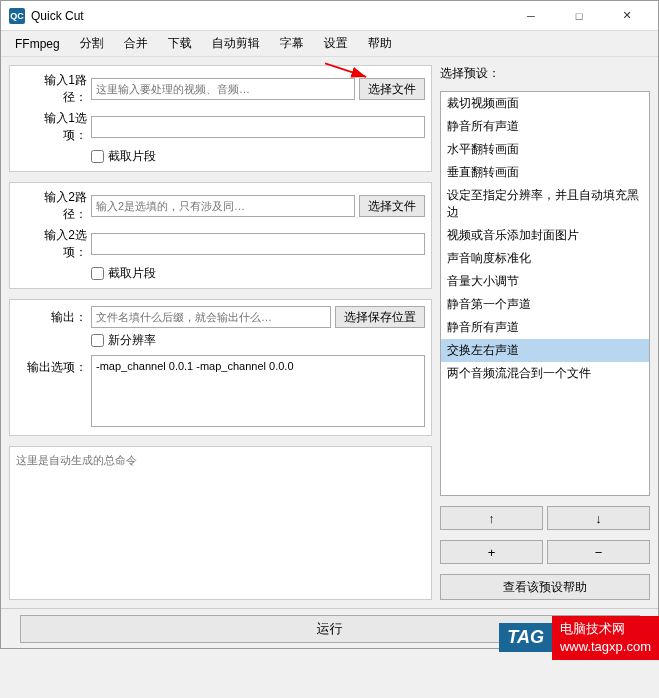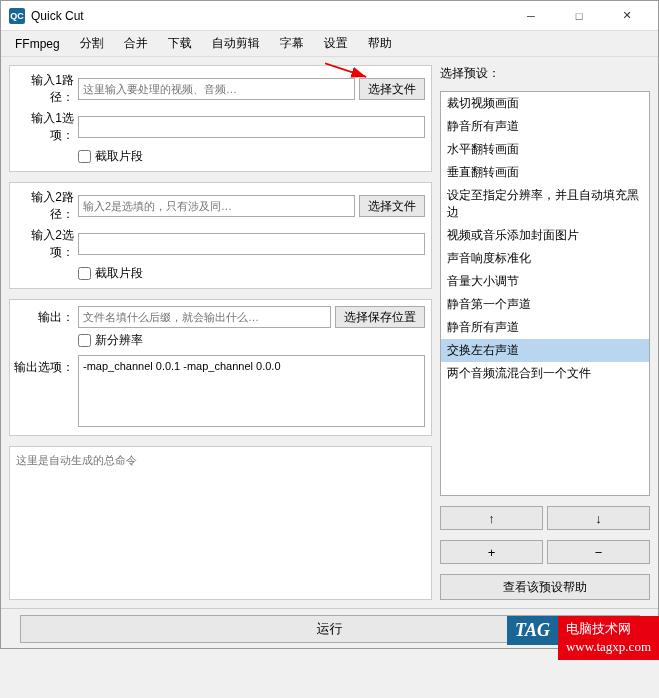--- a/index.html
+++ b/index.html
@@ -264,21 +264,21 @@
       color: white;
       font-size: 13px;
       padding: 4px 8px;
       display: flex;
       flex-direction: column;
       line-height: 1.4;
     }
     .input-section {
       border: 1px solid #ccc;
       background: #fff;
-      padding: 6px 6px 4px 2px;
+      padding: 6px 6px 4px 15px;
       margin-bottom: 4px;
     }
   </style>
 </head>
 <body>
 
 <div class="window">
 
   <div class="title-bar">
     <div class="title-bar-left">
@@ -398,19 +398,19 @@
       </div>
       <button class="help-btn">查看该预设帮助</button>
     </div>
   </div>
 
   <div class="bottom-bar">
     <button class="run-btn">运行</button>
   </div>
 </div>
 
-<div class="watermark" style="position:fixed; bottom:38px; right:0; display:flex; align-items:flex-start;font-family:Liberation Serif, serif;">
+<div class="watermark" style="position:fixed; bottom:38px; right:0; display:flex; align-items:center;">
   <div class="watermark-tag">TAG</div>
   <div class="watermark-text">
     <span>电脑技术网</span>
     <span>www.tagxp.com</span>
   </div>
 </div>
 
 </body></html>

